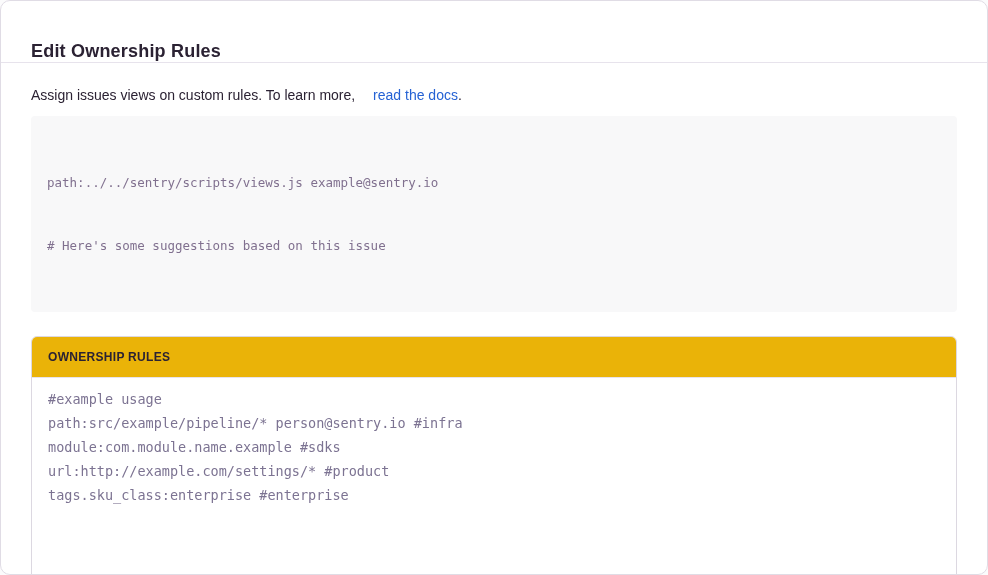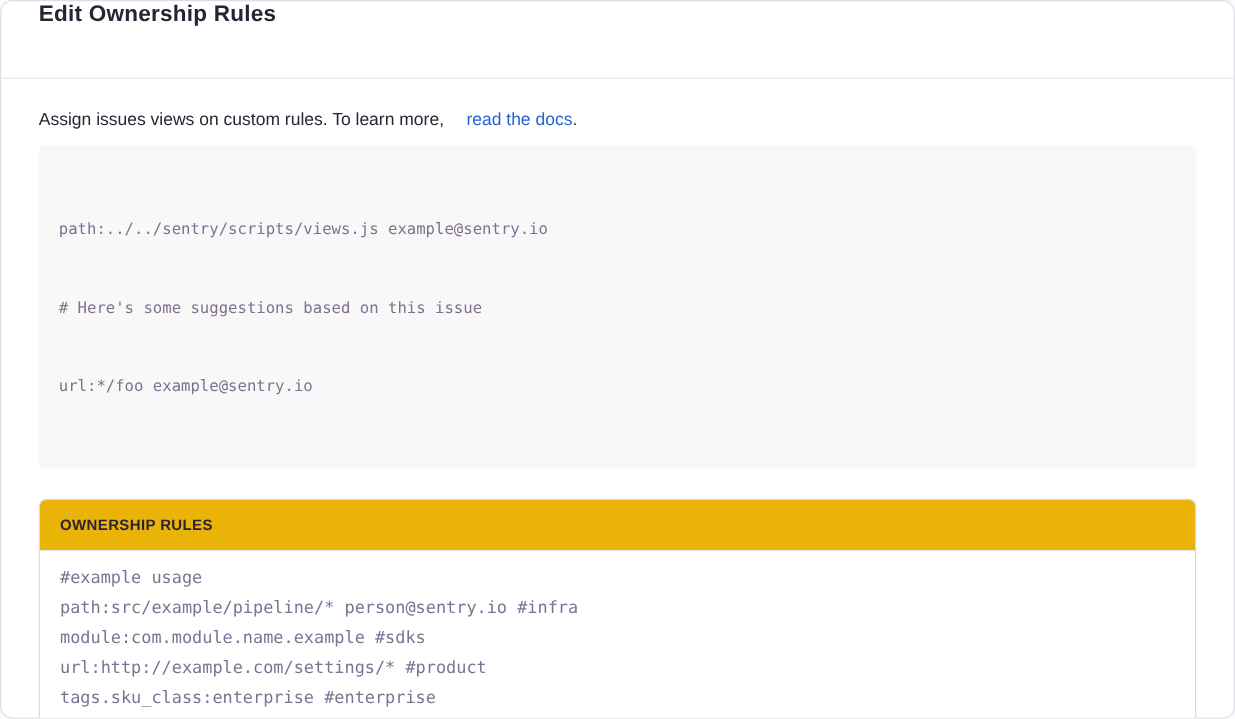--- a/index.html
+++ b/index.html
@@ -18,21 +18,21 @@
     border-radius: 10px;
     overflow: hidden;
     display: flex;
     flex-direction: column;
   }
   .modal-header {
     height: 62px;
     flex: 0 0 62px;
     padding: 0 30px;
     display: flex;
-    align-items: flex-start;
+    align-items: flex-end;
     border-bottom: 1px solid #e7e3ec;
   }
   .modal-title {
     font-size: 18px;
     font-weight: 700;
     color: #2b2233;
     letter-spacing: 0.2px;
   }
   .modal-body {
     flex: 1 1 auto;
@@ -106,21 +106,20 @@
 
   <div class="modal-body">
 
     <p class="description">
       <span>Assign issues views on custom rules. To learn more, </span><a>read the docs</a><span>.</span>
     </p>
 
     <div class="code-block">
       <div>path:../../sentry/scripts/views.js example@sentry.io</div>
       <div># Here's some suggestions based on this issue</div>
-      <div>url:*/foo example@sentry.io</div>
     </div>
 
     <div class="panel">
       <div class="panel-header">OWNERSHIP RULES</div>
       <textarea class="rules-textarea" spellcheck="false" style="">#example usage
 path:src/example/pipeline/* person@sentry.io #infra
 module:com.module.name.example #sdks
 url:http://example.com/settings/* #product
 tags.sku_class:enterprise #enterprise</textarea>
     </div>

